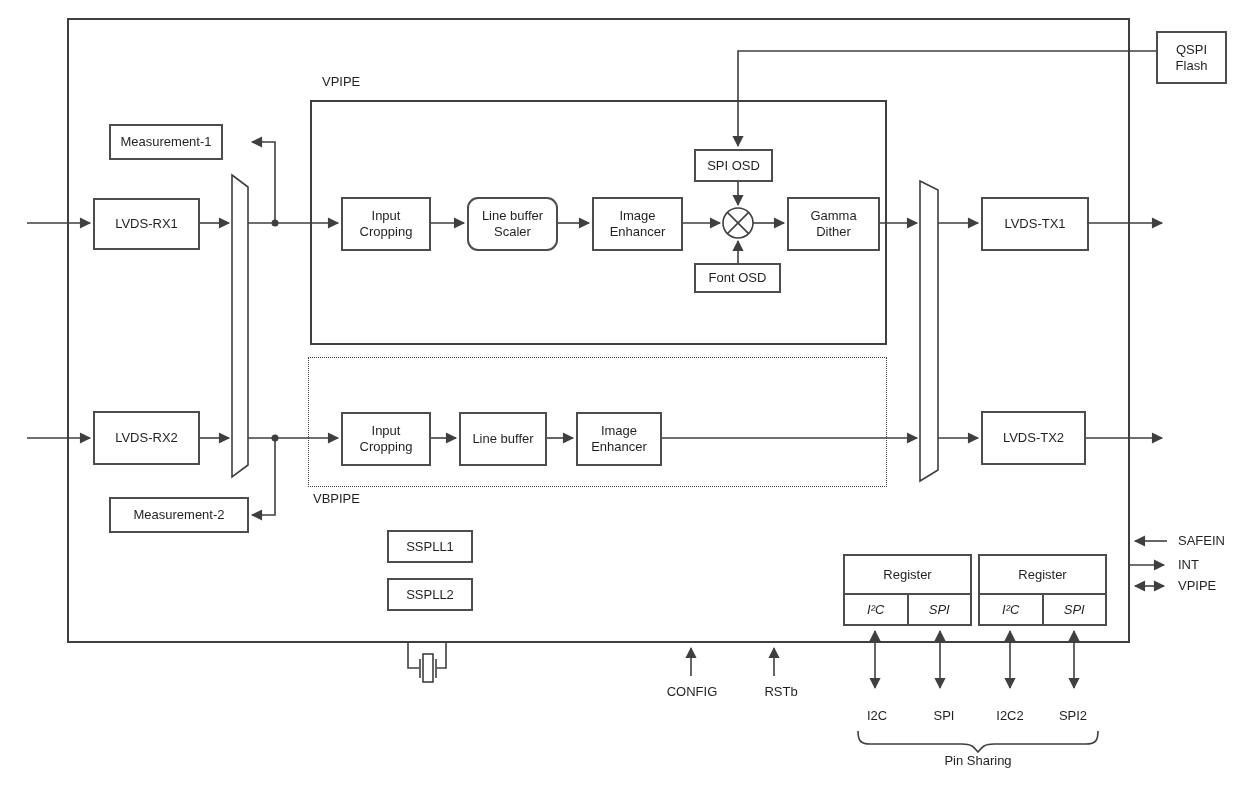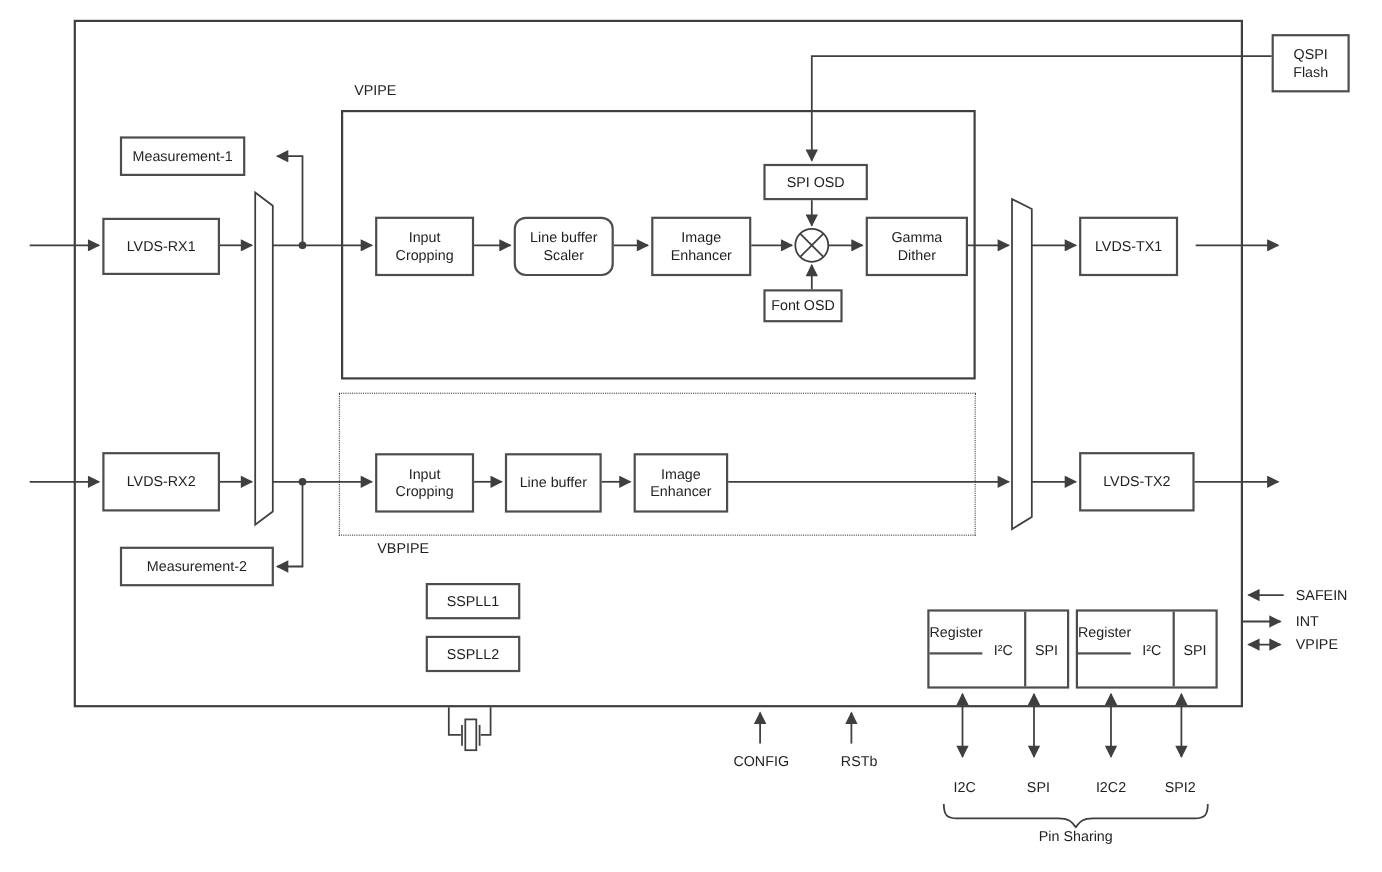--- a/index.html
+++ b/index.html
@@ -15,62 +15,62 @@
   }
   .pad{padding:0 9px;}
   .frame{
     position:absolute;border:2px solid #3f3f41;box-sizing:border-box;background:transparent;
   }
   .frame-dotted{border:1.5px dotted #3f3f41;}
   .lbl{position:absolute;white-space:nowrap;}
   .lbl-c{transform:translateX(-50%);}
   .reg-block{
     position:absolute;background:#fff;border:2px solid #4d4d4f;box-sizing:border-box;
-    display:flex;flex-direction:row;
+    display:flex;flex-direction:column;
   }
   .reg-title{
     height:37px;border-bottom:2px solid #4d4d4f;display:flex;align-items:center;justify-content:center;
   }
-  .reg-cells{flex:1;display:flex;}
+  .reg-cells{flex:1;display:flex;font-style:italic;}
   .reg-cell{flex:1;display:flex;align-items:center;justify-content:center;}
   .reg-cell.first{border-right:2px solid #4d4d4f;}
   svg{position:absolute;left:0;top:0;pointer-events:none;}
 </style>
 </head>
 <body>
 
 <div id="stage">
 
   <div class="frame" style="left:67px;top:18px;width:1063px;height:625px;"></div>
 
   <div class="frame" style="left:310px;top:100px;width:577px;height:245px;"></div>
   <div class="lbl" style="left:322px;top:74px;">VPIPE</div>
 
   <div class="frame frame-dotted" style="left:308px;top:357px;width:579px;height:130px;"></div>
-  <div class="lbl" style="left:343px;top:491px;">VBPIPE</div>
+  <div class="lbl" style="left:313px;top:491px;">VBPIPE</div>
 
   <div class="box" style="left:1156px;top:31px;width:71px;height:53px;padding:0 10px;">QSPI Flash</div>
 
   <div class="box" style="left:109px;top:124px;width:114px;height:36px;">Measurement-1</div>
   <div class="box" style="left:93px;top:198px;width:107px;height:52px;">LVDS-RX1</div>
   <div class="box" style="left:93px;top:411px;width:107px;height:54px;">LVDS-RX2</div>
   <div class="box" style="left:109px;top:497px;width:140px;height:36px;">Measurement-2</div>
 
   <div class="box pad" style="left:341px;top:197px;width:90px;height:54px;">Input Cropping</div>
   <div class="box pad" style="left:467px;top:197px;width:91px;height:54px;border-radius:11px;">Line buffer Scaler</div>
   <div class="box pad" style="left:592px;top:197px;width:91px;height:54px;">Image Enhancer</div>
-  <div class="box" style="left:694px;top:149px;width:95px;height:33px;">SPI OSD</div>
-  <div class="box" style="left:694px;top:263px;width:72px;height:30px;">Font OSD</div>
+  <div class="box" style="left:694px;top:149px;width:79px;height:33px;">SPI OSD</div>
+  <div class="box" style="left:694px;top:263px;width:87px;height:30px;">Font OSD</div>
   <div class="box pad" style="left:787px;top:197px;width:93px;height:54px;">Gamma Dither</div>
 
   <div class="box pad" style="left:341px;top:412px;width:90px;height:54px;">Input Cropping</div>
   <div class="box" style="left:459px;top:412px;width:88px;height:54px;">Line buffer</div>
   <div class="box pad" style="left:576px;top:412px;width:86px;height:54px;">Image Enhancer</div>
 
-  <div class="box" style="left:981px;top:197px;width:90px;height:54px;">LVDS-TX1</div>
+  <div class="box" style="left:981px;top:197px;width:108px;height:54px;">LVDS-TX1</div>
   <div class="box" style="left:981px;top:411px;width:105px;height:54px;">LVDS-TX2</div>
 
   <div class="box" style="left:387px;top:530px;width:86px;height:33px;">SSPLL1</div>
   <div class="box" style="left:387px;top:578px;width:86px;height:33px;">SSPLL2</div>
 
   <div class="reg-block" style="left:843px;top:554px;width:129px;height:72px;">
     <div class="reg-title">Register</div>
     <div class="reg-cells">
       <div class="reg-cell first">I²C</div>
       <div class="reg-cell">SPI</div>

